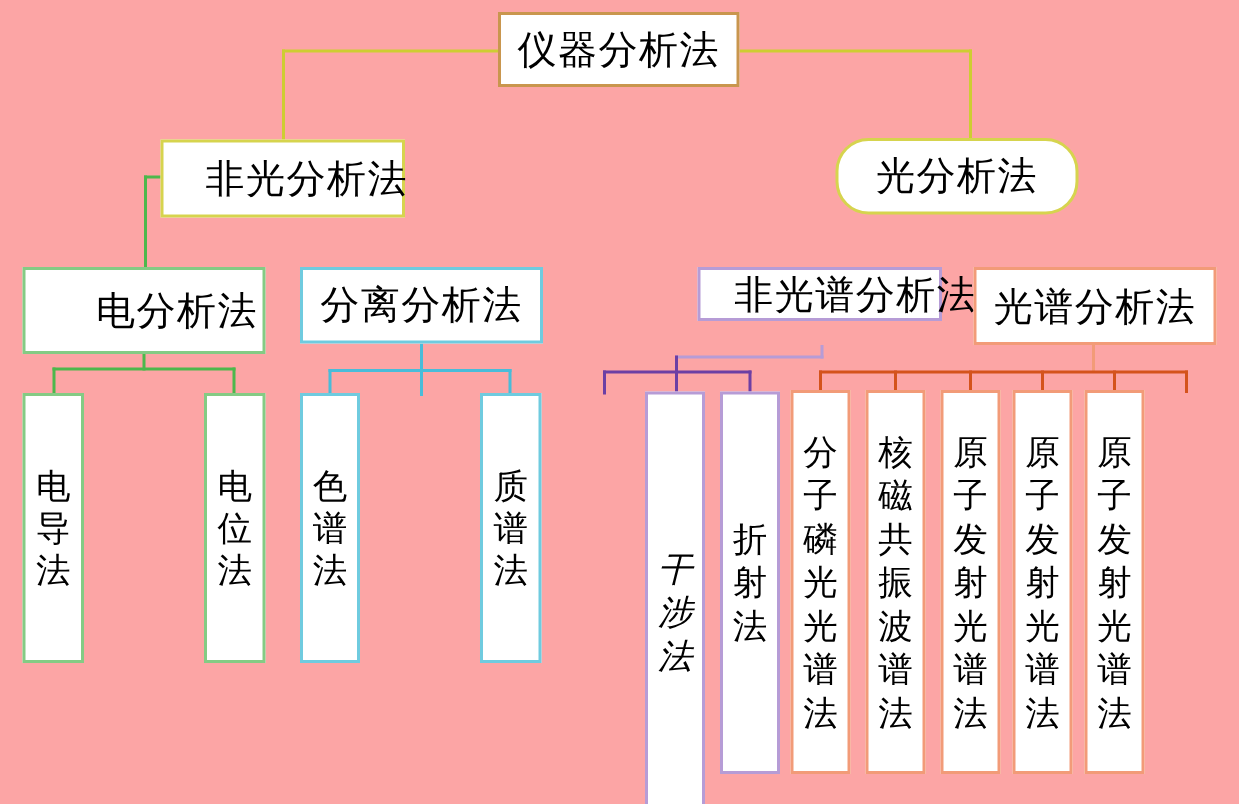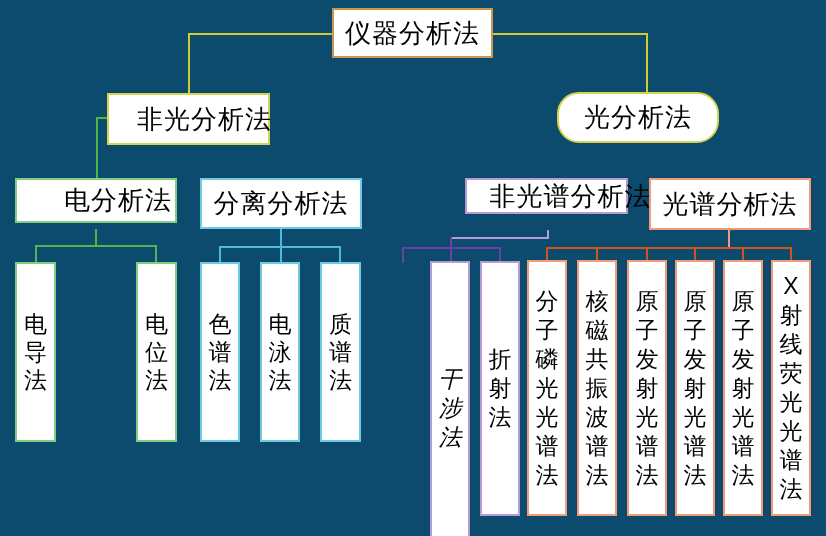--- a/index.html
+++ b/index.html
@@ -1,17 +1,17 @@
 <!DOCTYPE html>
 <html><head>
 <meta charset="utf-8">
 <style>
   html,body{margin:0;padding:0;background:#fff;}
   #canvas{
-    position:relative;width:826px;height:536px;background:#0c4a6e;overflow:hidden;
+    position:relative;width:826px;height:536px;background:#fca5a5;overflow:hidden;
     font-family:"Liberation Sans","DejaVu Sans",sans-serif;color:#000;
   }
   .box{
     position:absolute;box-sizing:border-box;background:#fff;
     border:2px solid #999;display:flex;align-items:center;justify-content:center;
     text-align:center;
   }
   .hbox{font-size:26px;letter-spacing:1px;white-space:nowrap;}
   .vbox{font-size:23px;line-height:28px;word-break:break-all;padding:0 2px;}
   .vtall{line-height:29px;}
@@ -69,35 +69,33 @@
   <div class="seg v ln-orange" style="left:646px;top:247px;height:15px;"></div>
   <div class="seg v ln-orange" style="left:694px;top:247px;height:15px;"></div>
   <div class="seg v ln-orange" style="left:742px;top:247px;height:15px;"></div>
   <div class="seg v ln-orange" style="left:790px;top:247px;height:15px;"></div>
 
   <div class="box hbox bd-root" style="left:332px;top:8px;width:161px;height:50px;">仪器分析法</div>
 
   <div class="box hbox bd-yellow" style="left:107px;top:93px;width:163px;height:52px;padding-left:32px;">非光分析法</div>
   <div class="box hbox bd-yellow" style="left:557px;top:92px;width:162px;height:51px;border-radius:22px;">光分析法</div>
 
-  <div class="box hbox bd-green" style="left:15px;top:178px;width:162px;height:45px;padding-left:44px;">电分析法</div>
+  <div class="box hbox bd-green" style="left:15px;top:178px;width:162px;height:58px;padding-left:44px;">电分析法</div>
   <div class="box hbox bd-cyan" style="left:200px;top:178px;width:162px;height:51px;">分离分析法</div>
   <div class="box hbox bd-lav" style="left:465px;top:178px;width:163px;height:36px;padding-left:48px;">非光谱分析法</div>
   <div class="box hbox bd-salmon" style="left:649px;top:178px;width:162px;height:52px;">光谱分析法</div>
 
   <div class="box vbox bd-green" style="left:15px;top:262px;width:41px;height:180px;">电导法</div>
   <div class="box vbox bd-green" style="left:136px;top:262px;width:41px;height:180px;">电位法</div>
 
   <div class="box vbox bd-cyan" style="left:200px;top:262px;width:40px;height:180px;">色谱法</div>
-  <div class="box vbox bd-cyan" style="left:260px;top:262px;width:40px;height:180px;">电泳法</div>
   <div class="box vbox bd-cyan" style="left:320px;top:262px;width:41px;height:180px;">质谱法</div>
 
   <div class="box vbox vtall bd-lav" style="left:430px;top:261px;width:40px;height:295px;font-style:italic;">干涉法</div>
   <div class="box vbox vtall bd-lav" style="left:480px;top:261px;width:40px;height:255px;">折射法</div>
 
   <div class="box vbox vtall bd-salmon" style="left:527px;top:260px;width:40px;height:256px;">分子磷光光谱法</div>
   <div class="box vbox vtall bd-salmon" style="left:577px;top:260px;width:40px;height:256px;">核磁共振波谱法</div>
   <div class="box vbox vtall bd-salmon" style="left:627px;top:260px;width:40px;height:256px;">原子发射光谱法</div>
   <div class="box vbox vtall bd-salmon" style="left:675px;top:260px;width:40px;height:256px;">原子发射光谱法</div>
   <div class="box vbox vtall bd-salmon" style="left:723px;top:260px;width:40px;height:256px;">原子发射光谱法</div>
-  <div class="box vbox vtall bd-salmon" style="left:771px;top:260px;width:40px;height:256px;">X射线荧光光谱法</div>
 
 </div>
 
 </body></html>

